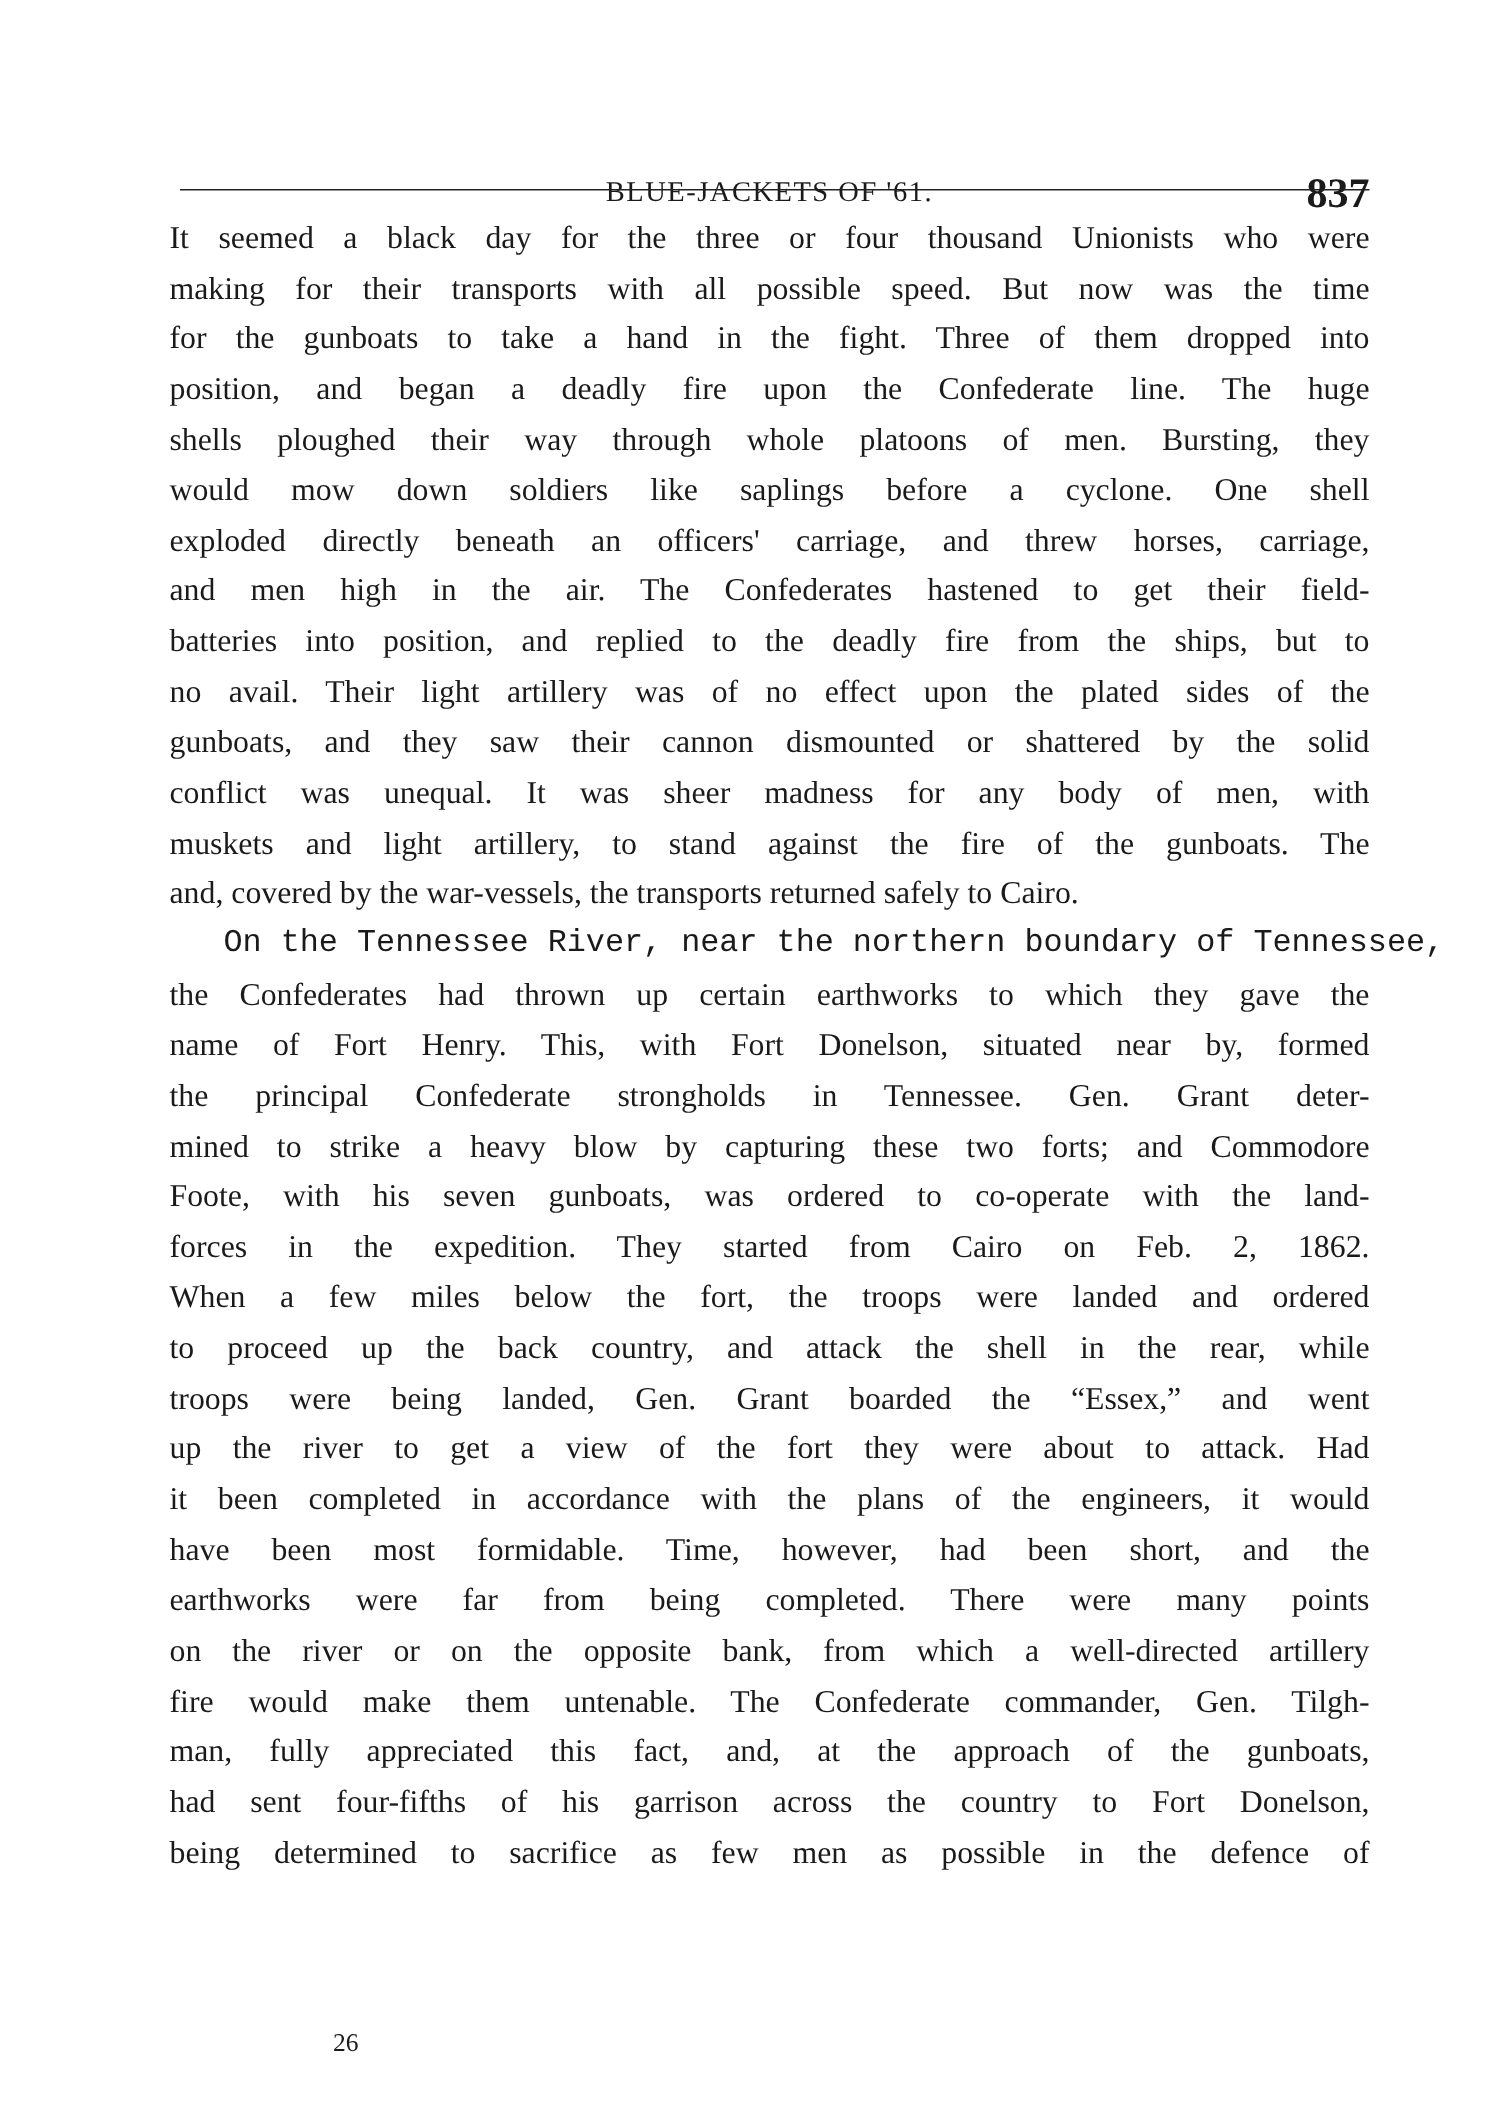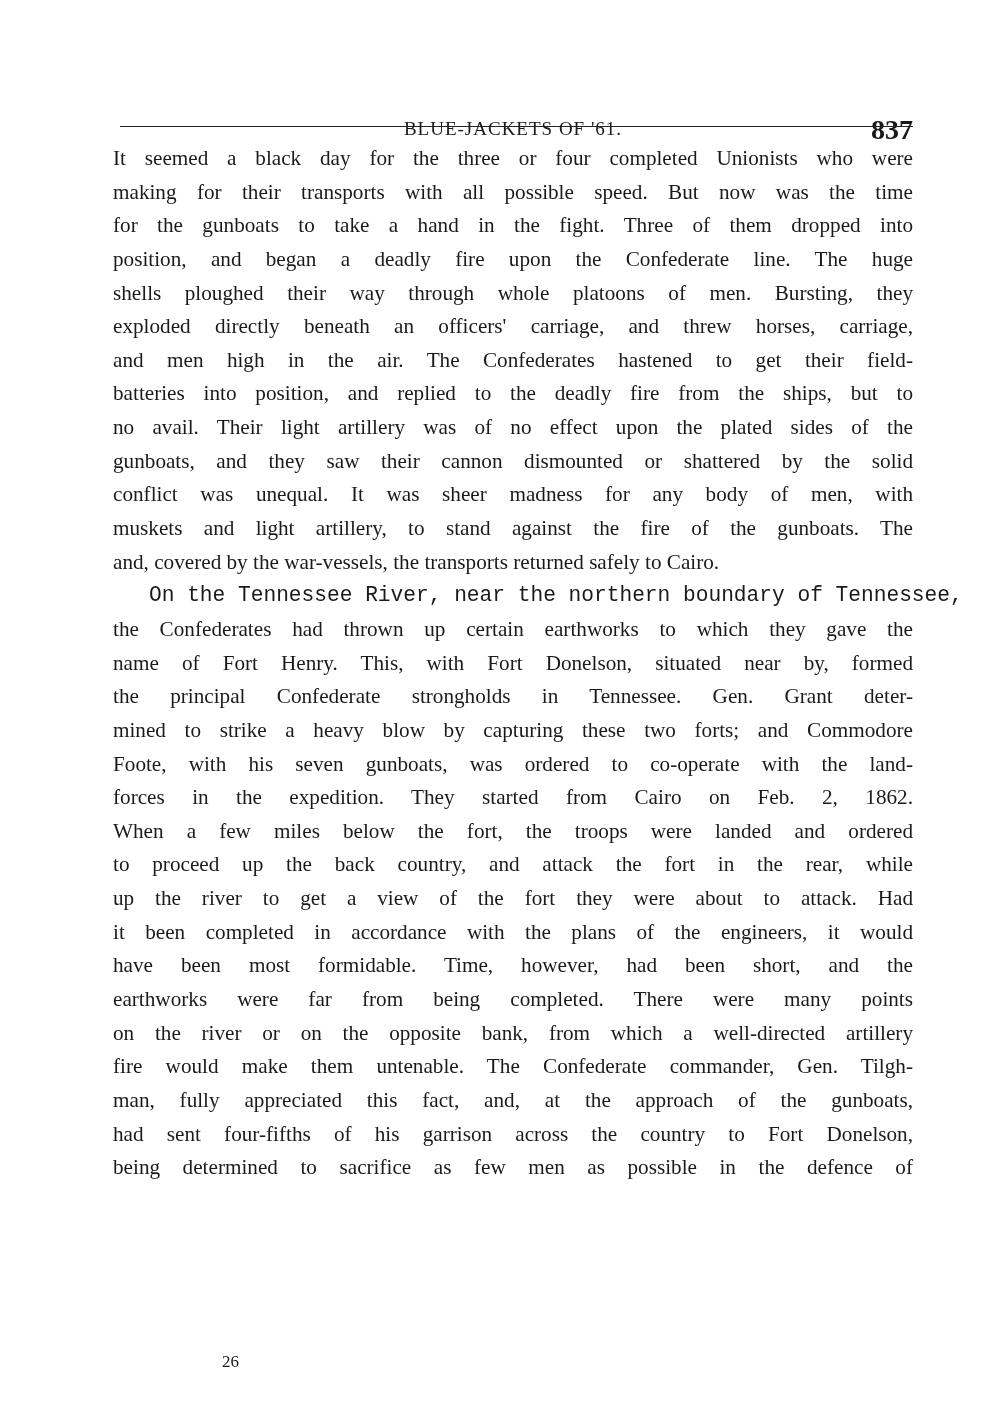--- a/index.html
+++ b/index.html
@@ -22,44 +22,46 @@
 <body>
 
 <div class="header">
   <div class="running-title">BLUE-JACKETS OF '61.</div>
   <div class="page-number">837</div>
 </div>
 <div class="rule"></div>
 
 <div class="body-text">
   <div>
-    <span class="line">It seemed a black day for the three or four completed Unionists who were</span>
+    <span class="line">It seemed a black day for the three or four thousand Unionists who were</span>
     <span class="line">making for their transports with all possible speed. But now was the time</span>
     <span class="line">for the gunboats to take a hand in the fight. Three of them dropped into</span>
     <span class="line">position, and began a deadly fire upon the Confederate line. The huge</span>
     <span class="line">shells ploughed their way through whole platoons of men. Bursting, they</span>
+    <span class="line">would mow down soldiers like saplings before a cyclone. One shell</span>
     <span class="line">exploded directly beneath an officers' carriage, and threw horses, carriage,</span>
     <span class="line">and men high in the air. The Confederates hastened to get their field-</span>
     <span class="line">batteries into position, and replied to the deadly fire from the ships, but to</span>
     <span class="line">no avail. Their light artillery was of no effect upon the plated sides of the</span>
     <span class="line">gunboats, and they saw their cannon dismounted or shattered by the solid</span>
     <span class="line">conflict was unequal. It was sheer madness for any body of men, with</span>
     <span class="line">muskets and light artillery, to stand against the fire of the gunboats. The</span>
     <span class="line last">and, covered by the war-vessels, the transports returned safely to Cairo.</span>
   </div>
   <div>
     <span class="line indent">On the Tennessee River, near the northern boundary of Tennessee,</span>
     <span class="line">the Confederates had thrown up certain earthworks to which they gave the</span>
     <span class="line">name of Fort Henry. This, with Fort Donelson, situated near by, formed</span>
     <span class="line">the principal Confederate strongholds in Tennessee. Gen. Grant deter-</span>
     <span class="line">mined to strike a heavy blow by capturing these two forts; and Commodore</span>
     <span class="line">Foote, with his seven gunboats, was ordered to co-operate with the land-</span>
     <span class="line">forces in the expedition. They started from Cairo on Feb. 2, 1862.</span>
     <span class="line">When a few miles below the fort, the troops were landed and ordered</span>
-    <span class="line">to proceed up the back country, and attack the fort in the rear, while</span>
+    <span class="line">to proceed up the back country, and attack the shell in the rear, while</span>
+    <span class="line">troops were being landed, Gen. Grant boarded the “Essex,” and went</span>
     <span class="line">up the river to get a view of the fort they were about to attack. Had</span>
     <span class="line">it been completed in accordance with the plans of the engineers, it would</span>
     <span class="line">have been most formidable. Time, however, had been short, and the</span>
     <span class="line">earthworks were far from being completed. There were many points</span>
     <span class="line">on the river or on the opposite bank, from which a well-directed artillery</span>
     <span class="line">fire would make them untenable. The Confederate commander, Gen. Tilgh-</span>
     <span class="line">man, fully appreciated this fact, and, at the approach of the gunboats,</span>
     <span class="line">had sent four-fifths of his garrison across the country to Fort Donelson,</span>
     <span class="line">being determined to sacrifice as few men as possible in the defence of</span>
   </div>

